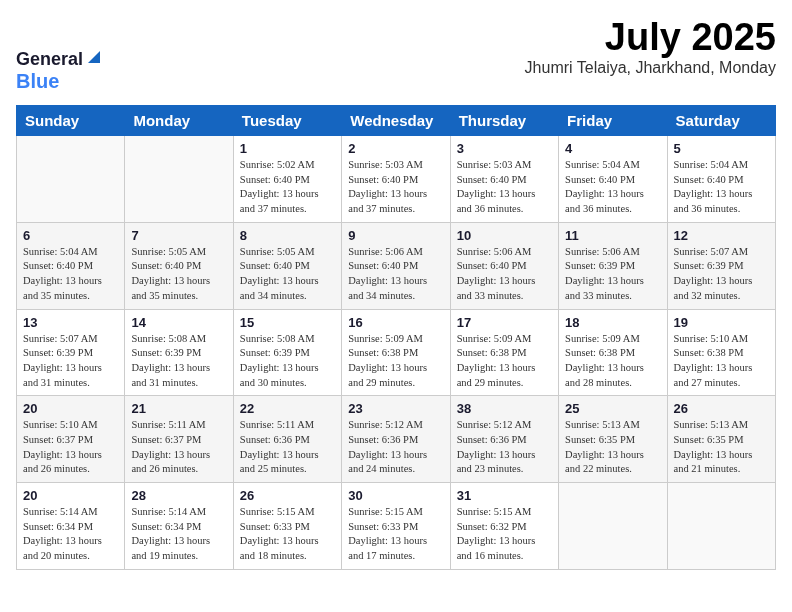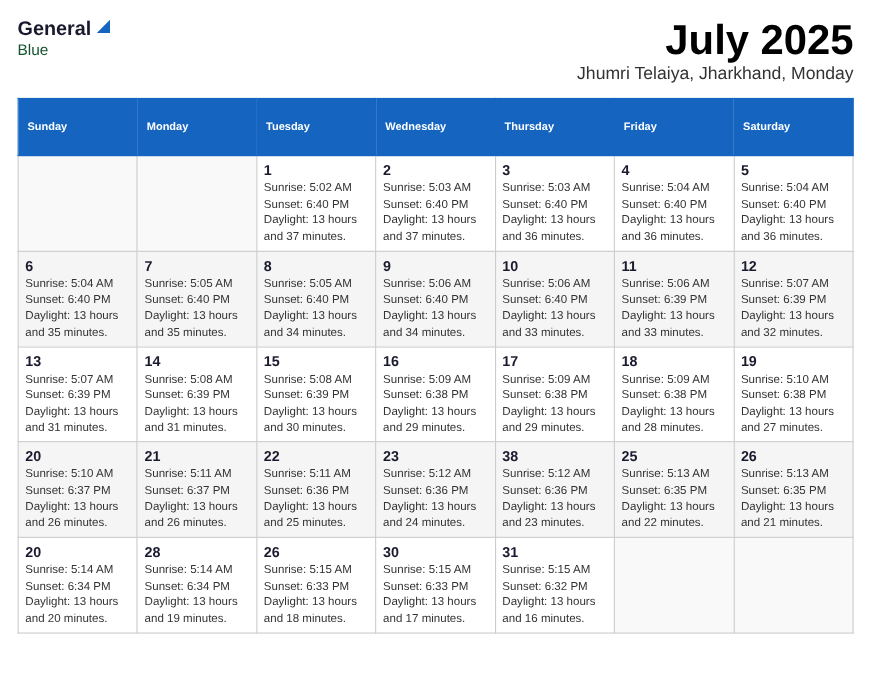--- a/index.html
+++ b/index.html
@@ -17,20 +17,21 @@
       margin-bottom: 12px;
     }
     .logo {
       display: flex;
       flex-direction: column;
       align-items: flex-start;
     }
     .logo-line {
       display: flex;
       align-items: flex-start;
+      margin-top: 33px;
     }
     .title-section {
       text-align: right;
     }
     .month-title {
       font-size: 38px;
       font-weight: bold;
       color: #000000;
     }
     .location-title {
@@ -39,22 +40,22 @@
     }
     .calendar {
       width: 100%;
       border-collapse: collapse;
       border: 1px solid #ccc;
     }
     .calendar th {
       background-color: #1565c0;
       color: #fff;
       text-align: left;
-      padding: 20px 8px;
-      font-size: 10px;
+      padding: 6px 8px;
+      font-size: 15px;
       border: 1px solid #1565c0;
     }
     .calendar td {
       vertical-align: top;
       padding: 5px 6px;
       border: 1px solid #ccc;
       font-size: 11px;
       color: #333;
       width: 108px;
       min-height: 80px;
@@ -67,40 +68,41 @@
       font-weight: bold;
       font-size: 13px;
       color: #1a1a2e;
       display: block;
       margin-bottom: 2px;
     }
     .day-info {
       font-size: 10.5px;
       line-height: 1.4;
       color: #333;
+      font-family: Liberation Serif, serif;
     }
     .row-shaded td {
       background: #f5f5f5;
     }
   </style>
 </head>
 <body>
 
 <div class="header-section">
   <div class="logo">
     <div class="logo-line">
       <span style="font-size:18px;font-weight:bold;color:#1a1a2e;">General</span>
       <span style="display:inline-block;margin-left:3px;">
         <svg width="16" height="16" viewBox="0 0 16 16">
             <polygon points="2,14 14,14 14,2" fill="#1565c0"></polygon>
           </svg>
       </span>
     </div>
     <div>
-      <span style="font-size:14px;font-weight:normal;color:#14532d;">Blue</span>
+      <span style="font-size:20px;font-weight:bold;color:#3b82f6;">Blue</span>
     </div>
   </div>
   <div class="title-section">
     <div class="month-title">July 2025</div>
     <div class="location-title">Jhumri Telaiya, Jharkhand, Monday</div>
   </div>
 </div>
 
 <table class="calendar">
   <thead>

